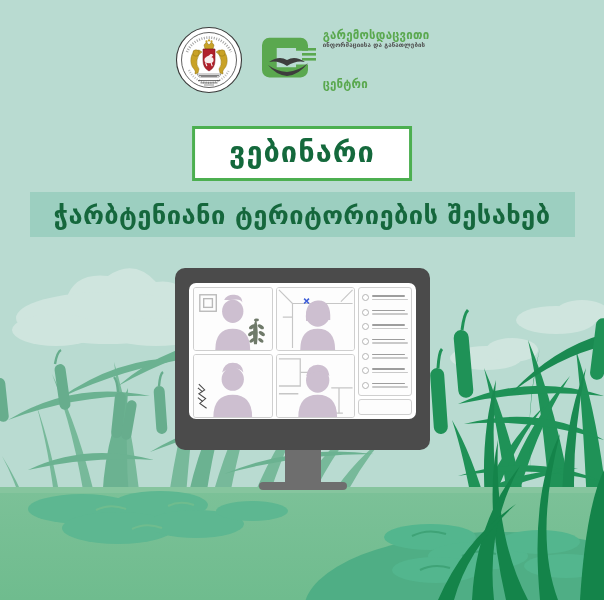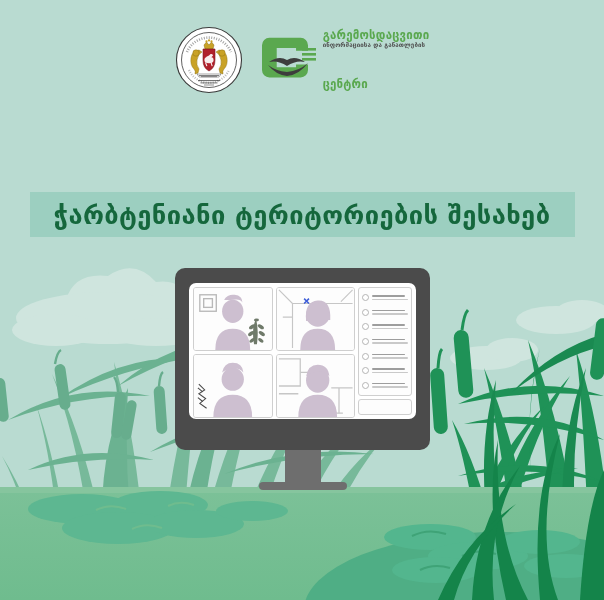--- a/index.html
+++ b/index.html
@@ -314,20 +314,23 @@
         </svg>
       </div>
       <div class="eiec-text">
         <div class="eiec-l1">გარემოსდაცვითი</div>
         <div class="eiec-l2">ინფორმაციისა და განათლების</div>
         <div class="eiec-l3">ცენტრი</div>
       </div>
     </div>
   </div>
 
+  <div class="title-box">
+    <div class="title-text">ვებინარი</div>
+  </div>
 
   <div class="subtitle-band"></div>
   <div class="subtitle-text">ჭარბტენიანი ტერიტორიების შესახებ</div>
 
   <div class="monitor-wrap">
     <div class="monitor-neck"></div>
     <div class="monitor-base"></div>
     <div class="monitor-body">
       <div class="monitor-screen">
 

